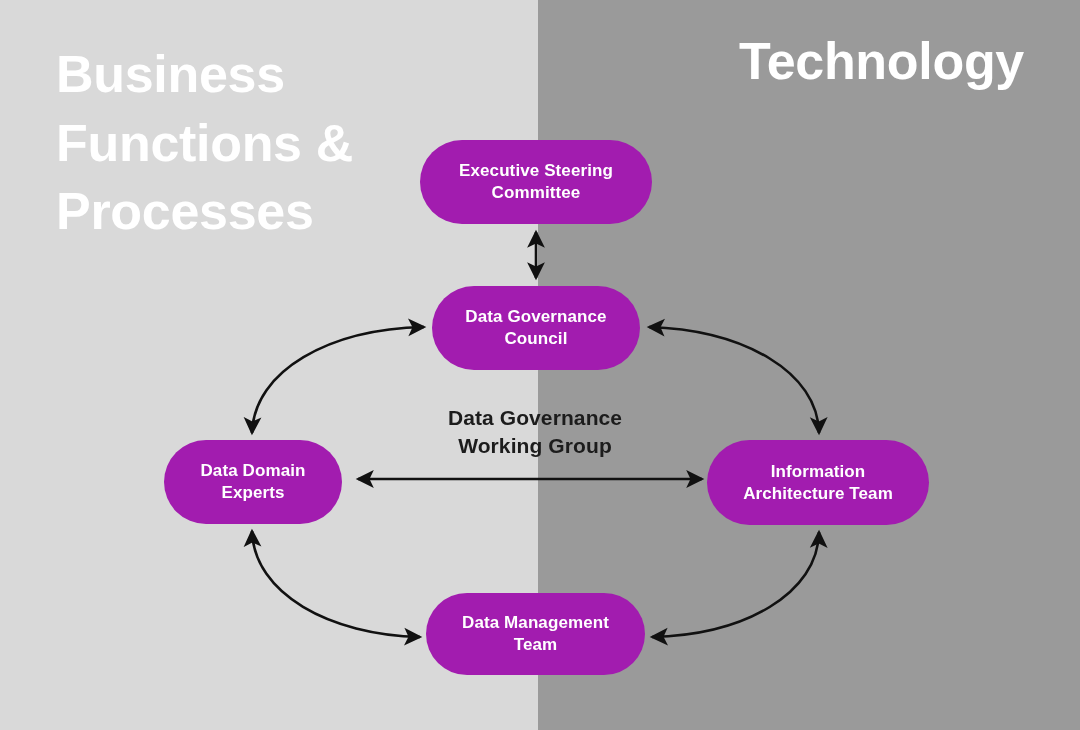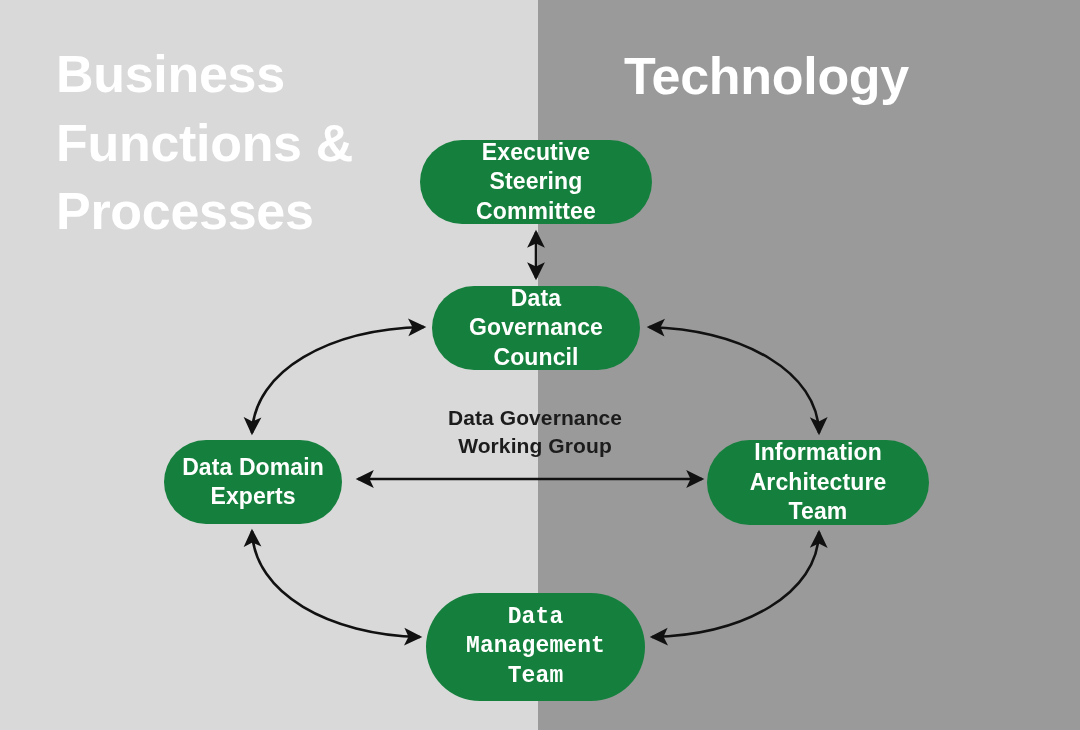--- a/index.html
+++ b/index.html
@@ -45,42 +45,42 @@
     white-space: pre-line;
   }
   #title-left {
     left: 56px;
     top: 40px;
     width: 440px;
     text-align: left;
   }
   #title-right {
     left: 624px;
-    top: 42px;
+    top: 27px;
     width: 400px;
-    text-align: left;
+    text-align: right;
   }
   #edges {
     position: absolute;
     left: 0;
     top: 0;
     width: 1080px;
     height: 730px;
   }
   .node {
     position: absolute;
-    background: #15803d;
+    background: #a21caf;
     border-radius: 999px;
     display: flex;
     align-items: center;
     justify-content: center;
     text-align: center;
     color: #ffffff;
     font-weight: bold;
-    font-size: 23px;
+    font-size: 17px;
     line-height: 1.28;
     letter-spacing: 0.1px;
     box-sizing: border-box;
     padding: 6px 16px;
     white-space: pre-line;
   }
   #node-exec {
     left: 420px;
     top: 140px;
     width: 232px;
@@ -101,22 +101,21 @@
   #node-ia {
     left: 707px;
     top: 440px;
     width: 222px;
     height: 85px;
   }
   #node-mgmt {
     left: 426px;
     top: 593px;
     width: 219px;
-    height: 108px;
-    font-family: Liberation Mono, monospace;
+    height: 82px;
   }
   #center-label {
     position: absolute;
     left: 360px;
     top: 404px;
     width: 350px;
     text-align: center;
     color: #1c1c1c;
     font-weight: bold;
     font-size: 21px;

